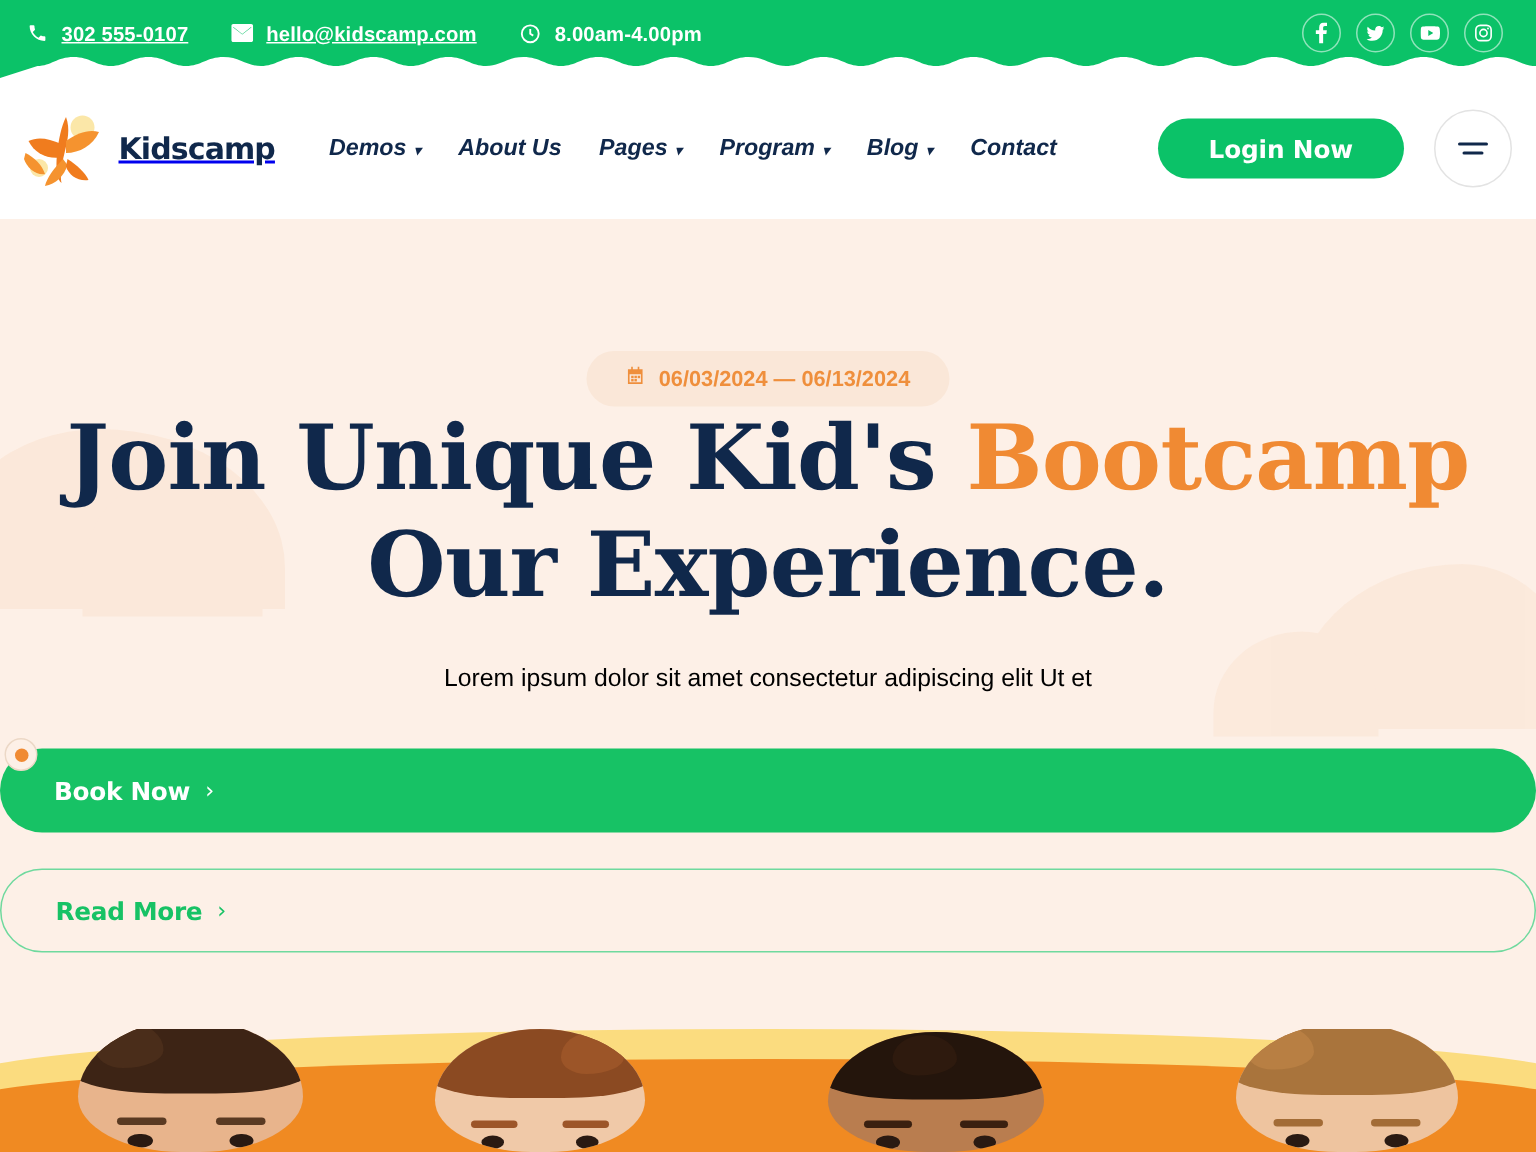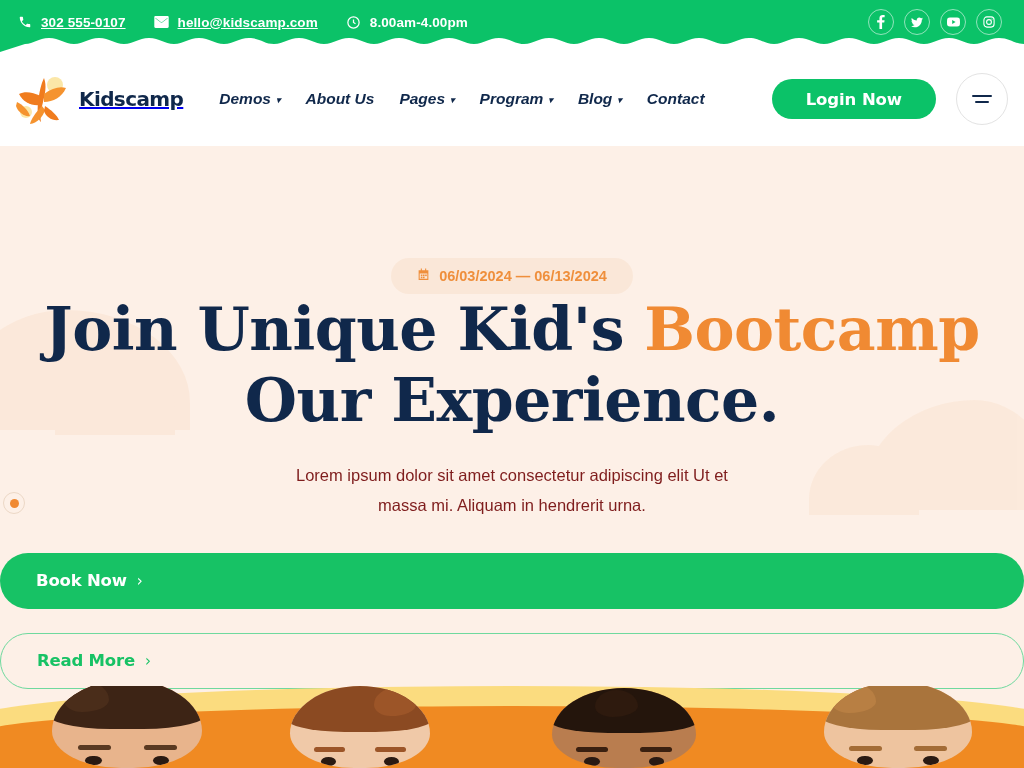--- a/index.html
+++ b/index.html
@@ -67,21 +67,21 @@
     border:1px solid #e3e3e3; background:#fff; cursor:pointer;
     display:flex; flex-direction:column; align-items:center;
     justify-content:center; gap:4px;
   }
   .burger span{ display:block; height:2.4px; background:#10284b; border-radius:2px;}
   .burger span:nth-child(1){ width:20px; }
   .burger span:nth-child(2){ width:14px; }
 
   
   .hero{
-    position:absolute; top:160px; left:0; width:1024px; height:540px;
+    position:absolute; top:136px; left:0; width:1024px; height:540px;
     background:#fdf0e7; overflow:hidden; z-index:5;
   }
   .cloud-l{
     position:absolute; left:-40px; top:150px; width:230px; height:120px;
     background:#fbe6d6; border-radius:60% 70% 0 0 / 100% 100% 0 0;
     opacity:.75;
   }
   .cloud-l:after{
     content:""; position:absolute; left:95px; top:35px;
     width:120px; height:90px; background:#fbe6d6;
@@ -105,21 +105,21 @@
     font-size:14.5px; font-weight:bold;
     padding:10px 26px; border-radius:24px;
   }
   .headline{
     font-family:"DejaVu Serif", serif;
     font-weight:bold; color:#10284b;
     font-size:60px; line-height:1.18; letter-spacing:-.5px;
   }
   .headline .accent{ color:#f08a33; }
   .subtitle{
-    margin-top:24px; color:#7f1d1d; font-size:16.5px; line-height:1.85;
+    margin-top:24px; color:#000000; font-size:16.5px; line-height:1.85;
   }
   .cta-row{ margin-top:32px; display:flex; justify-content:center; gap:24px;flex-direction:column; }
   .btn{
     display:inline-flex; align-items:center; gap:10px; cursor:pointer;
     font-family:"DejaVu Sans", sans-serif;
     font-size:16.5px; font-weight:bold;
     height:56px; padding:0 36px; border-radius:32px;
     letter-spacing:-.2px;
   }
   .btn-primary{ background:#17c265; color:#ffffff; border:none; }
@@ -329,21 +329,20 @@
     <h1 class="headline">
       <span>
         <span>Join Unique Kid's </span><span class="accent">Bootcamp</span>
       </span>
       <br>
       <span>Our Experience.</span>
     </h1>
 
     <p class="subtitle">
       <span>Lorem ipsum dolor sit amet consectetur adipiscing elit Ut et</span><br>
-      <span>massa mi. Aliquam in hendrerit urna.</span>
     </p>
 
     <div class="cta-row">
       <button class="btn btn-primary">
         <span>Book Now</span>
         <span class="chev">›</span>
       </button>
       <button class="btn btn-ghost">
         <span>Read More</span>
         <span class="chev">›</span>

